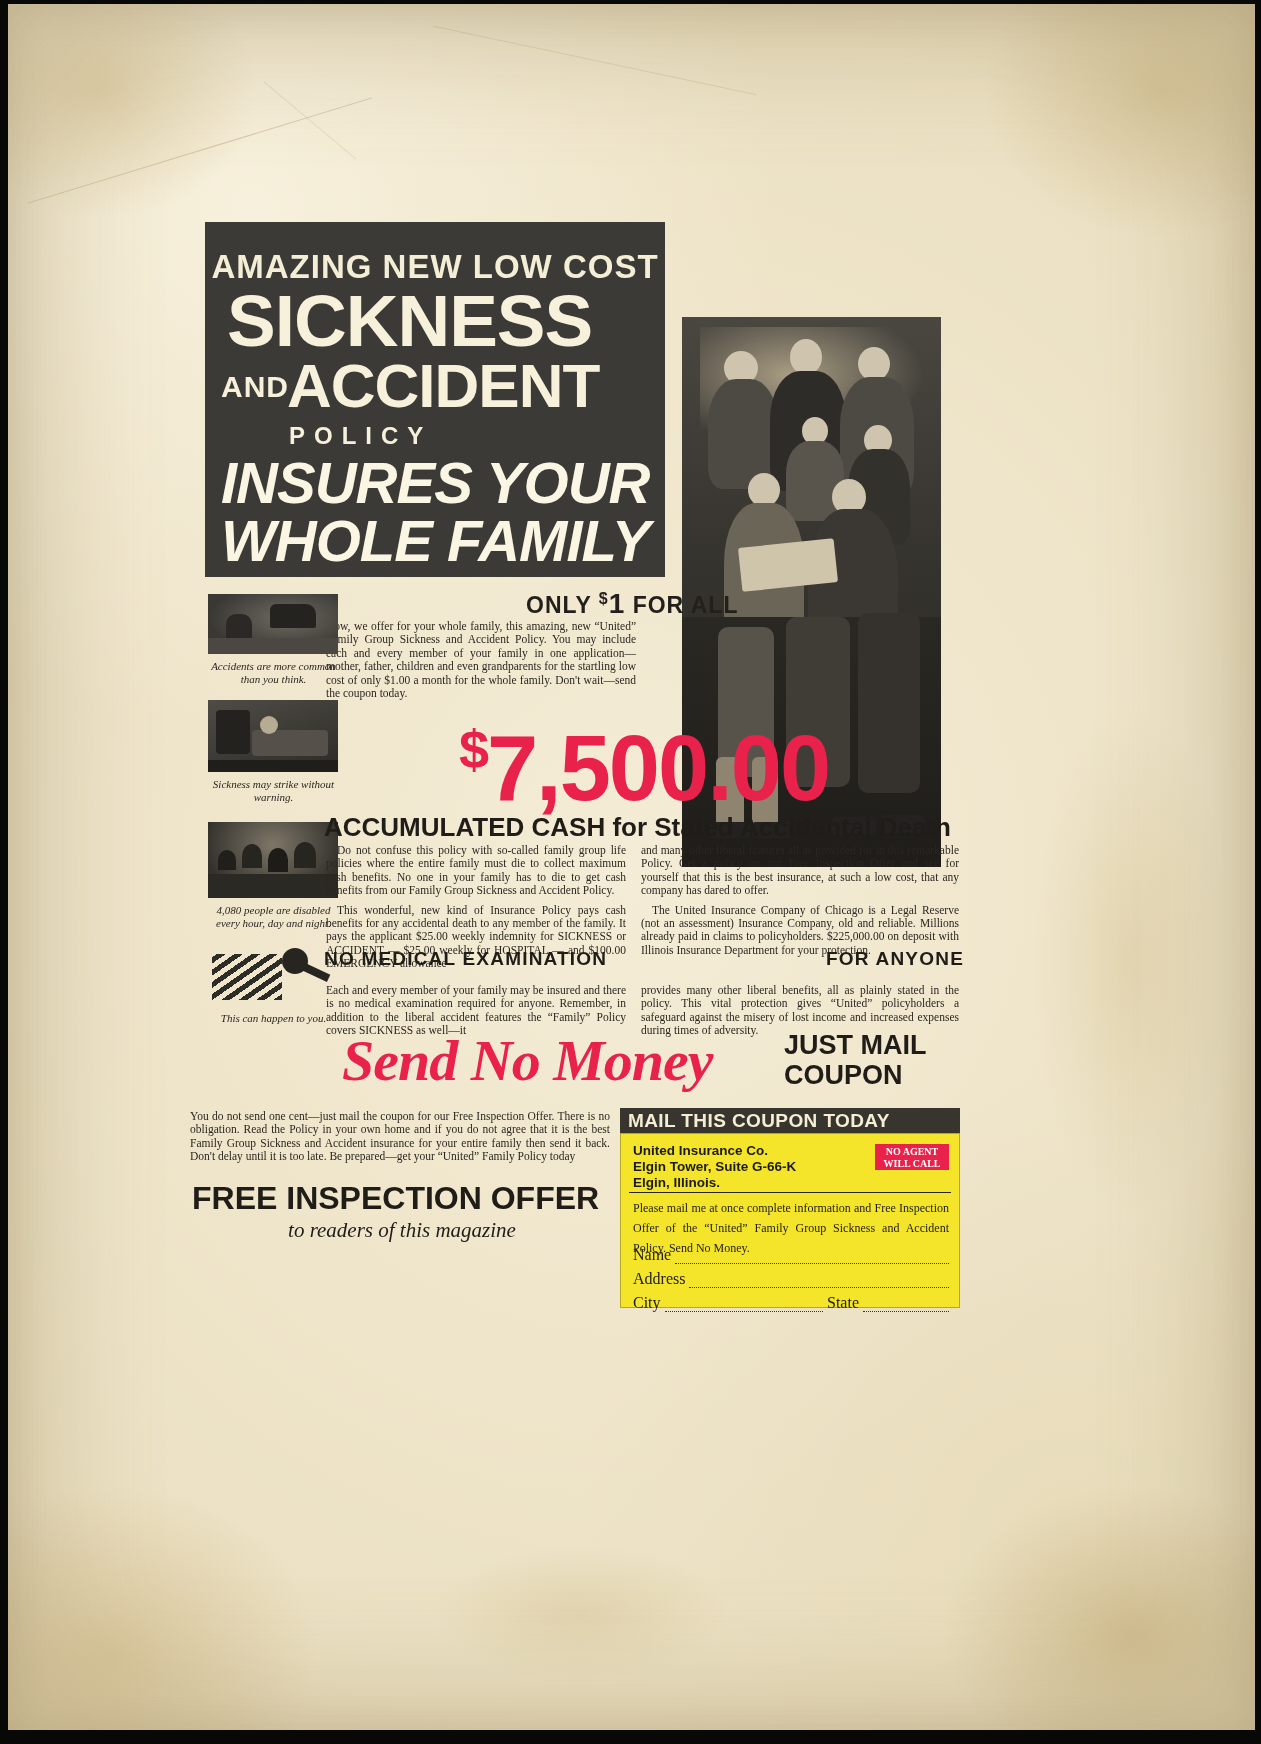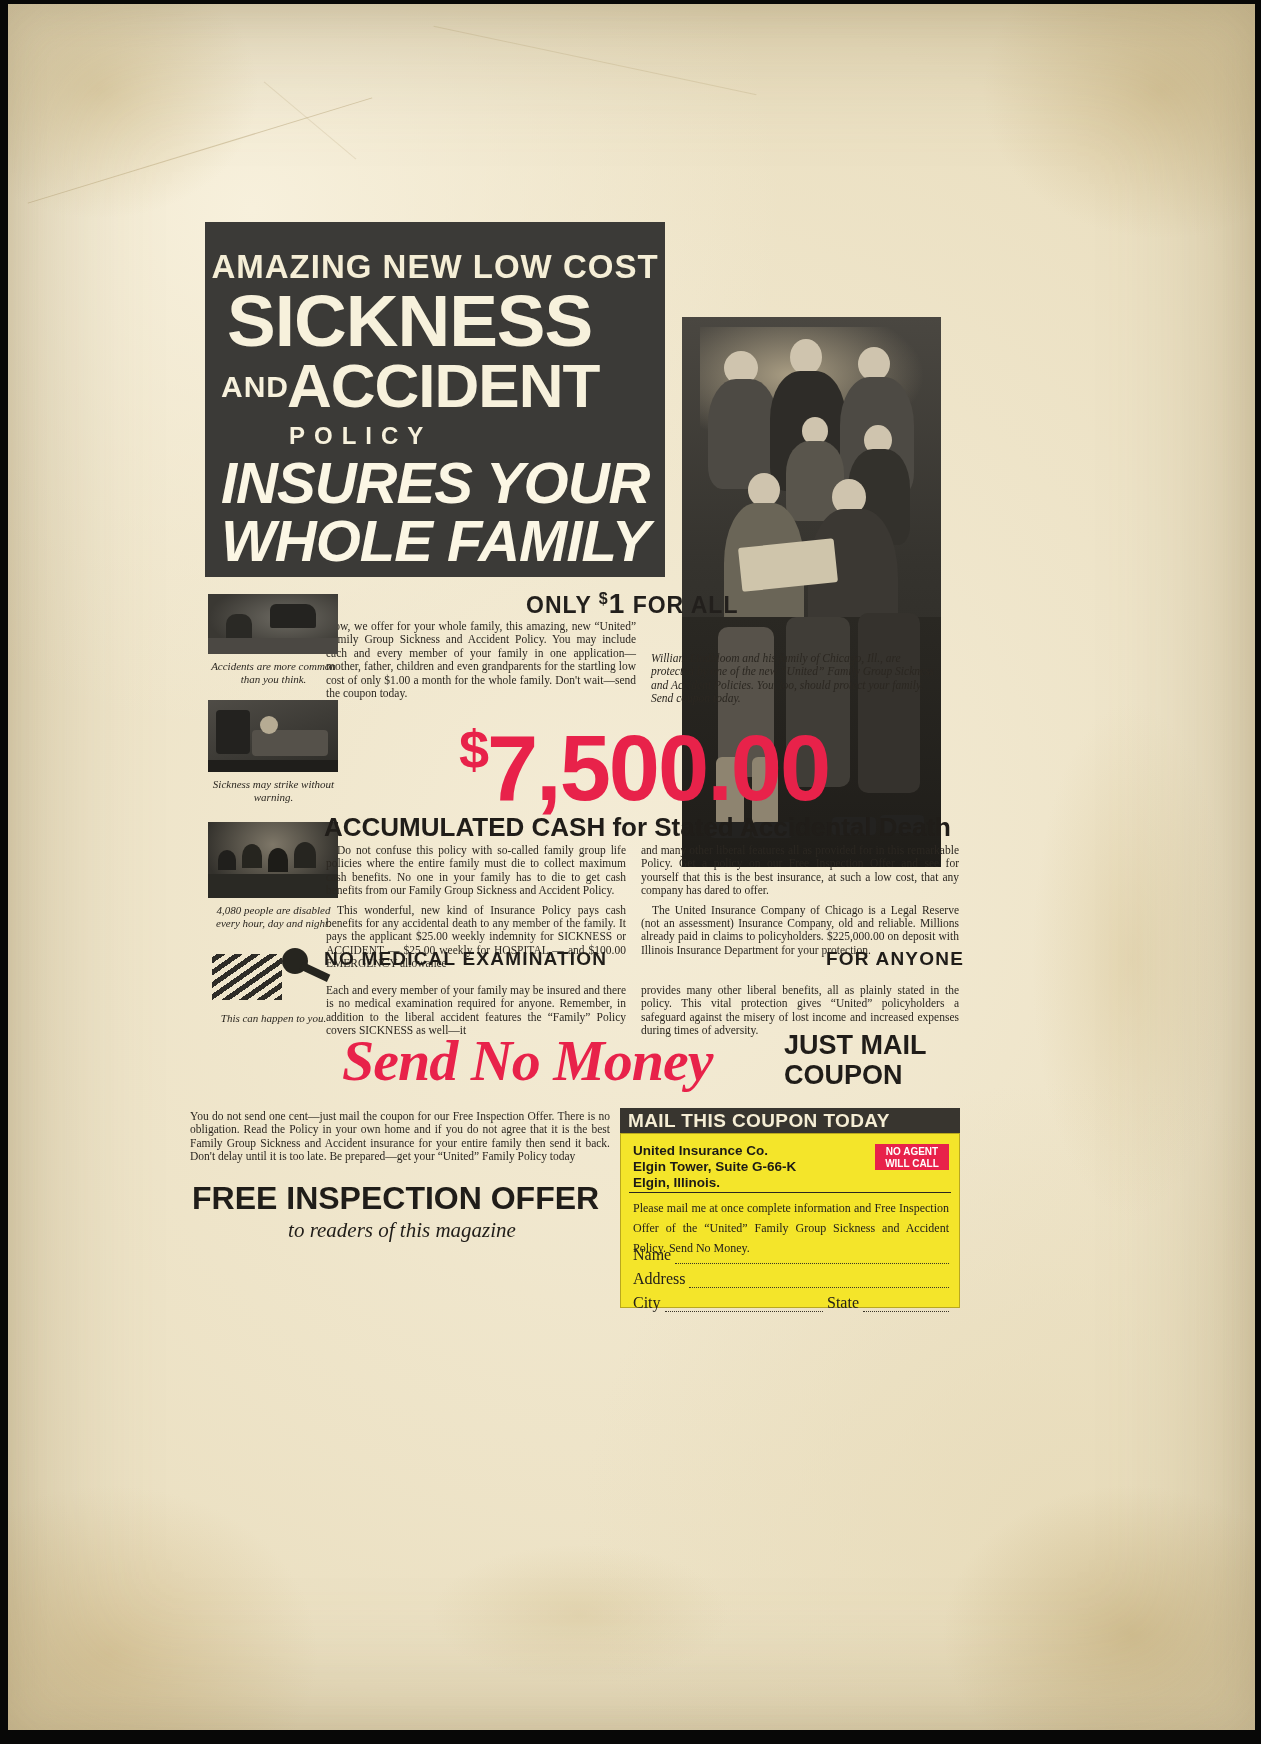--- a/index.html
+++ b/index.html
@@ -176,21 +176,21 @@
     background:#f4e52a;border:1px solid #b9a81e;box-sizing:border-box;
   }
   .cp-co{
     position:absolute;left:12px;top:9px;
     font-family:"Liberation Sans", sans-serif;font-weight:bold;
     font-size:13.5px;line-height:16px;color:#1c1a16;
   }
   .noagent{
     position:absolute;right:10px;top:10px;width:74px;height:26px;
     background:#e8224a;color:#fff;
-    font-family:Liberation Sans, sans-serif;font-weight:bold;
+    font-family:Liberation Serif, serif;font-weight:bold;
     font-size:10px;line-height:12px;text-align:center;padding-top:2px;box-sizing:border-box;
   }
   .cp-rule{position:absolute;left:8px;right:8px;top:58px;height:1px;background:#2a2720;}
   .cp-text{
     position:absolute;left:12px;top:64px;width:316px;
     font-family:"Liberation Serif", serif;font-size:12px;line-height:20px;color:#24211b;text-align:justify;
   }
   .cp-field{
     position:absolute;left:12px;width:316px;height:18px;
     font-family:"Liberation Serif", serif;font-size:16px;color:#24211b;
@@ -263,21 +263,20 @@
       <div class="ph-dark" style="left:70px;top:505px;width:40px;height:16px;border-radius:4px;"></div>
       <div class="ph-dark" style="left:150px;top:500px;width:44px;height:18px;border-radius:4px;"></div>
       <div class="ph-dark" style="left:198px;top:498px;width:44px;height:18px;border-radius:4px;"></div>
     </div>
 
     <div class="only1">
       <span>ONLY </span><span class="dollar">$</span><span class="num">1</span><span> FOR ALL</span>
     </div>
 
     <div class="para body1">Now, we offer for your whole family, this amazing, new “United” Family Group Sickness and Accident Policy. You may include each and every member of your family in one application—mother, father, children and even grandparents for the startling low cost of only $1.00 a month for the whole family. Don't wait—send the coupon today.</div>
-    <div class="caption phcap">William Lindbloom and his family of Chicago, Ill., are protected by one of the new “United” Family Group Sickness and Accident Policies. You, too, should protect your family. Send coupon today.</div>
 
     <div class="thumb" style="left:12px;top:372px;width:130px;height:60px;">
       <div style="position:absolute;left:0;top:0;width:130px;height:60px;background:radial-gradient(ellipse at 60% 40%,#6d6a62 0%,#3a3833 70%);"></div>
       <div style="position:absolute;left:62px;top:10px;width:46px;height:24px;background:#242320;border-radius:6px 10px 2px 2px;"></div>
       <div style="position:absolute;left:18px;top:20px;width:26px;height:30px;background:#2a2925;border-radius:10px 10px 2px 2px;"></div>
       <div style="position:absolute;left:0;top:44px;width:130px;height:16px;background:#4b4843;"></div>
     </div>
     <div class="tcap" style="left:10px;top:438px;">
       <span>Accidents are more common than you think.</span>
     </div>

